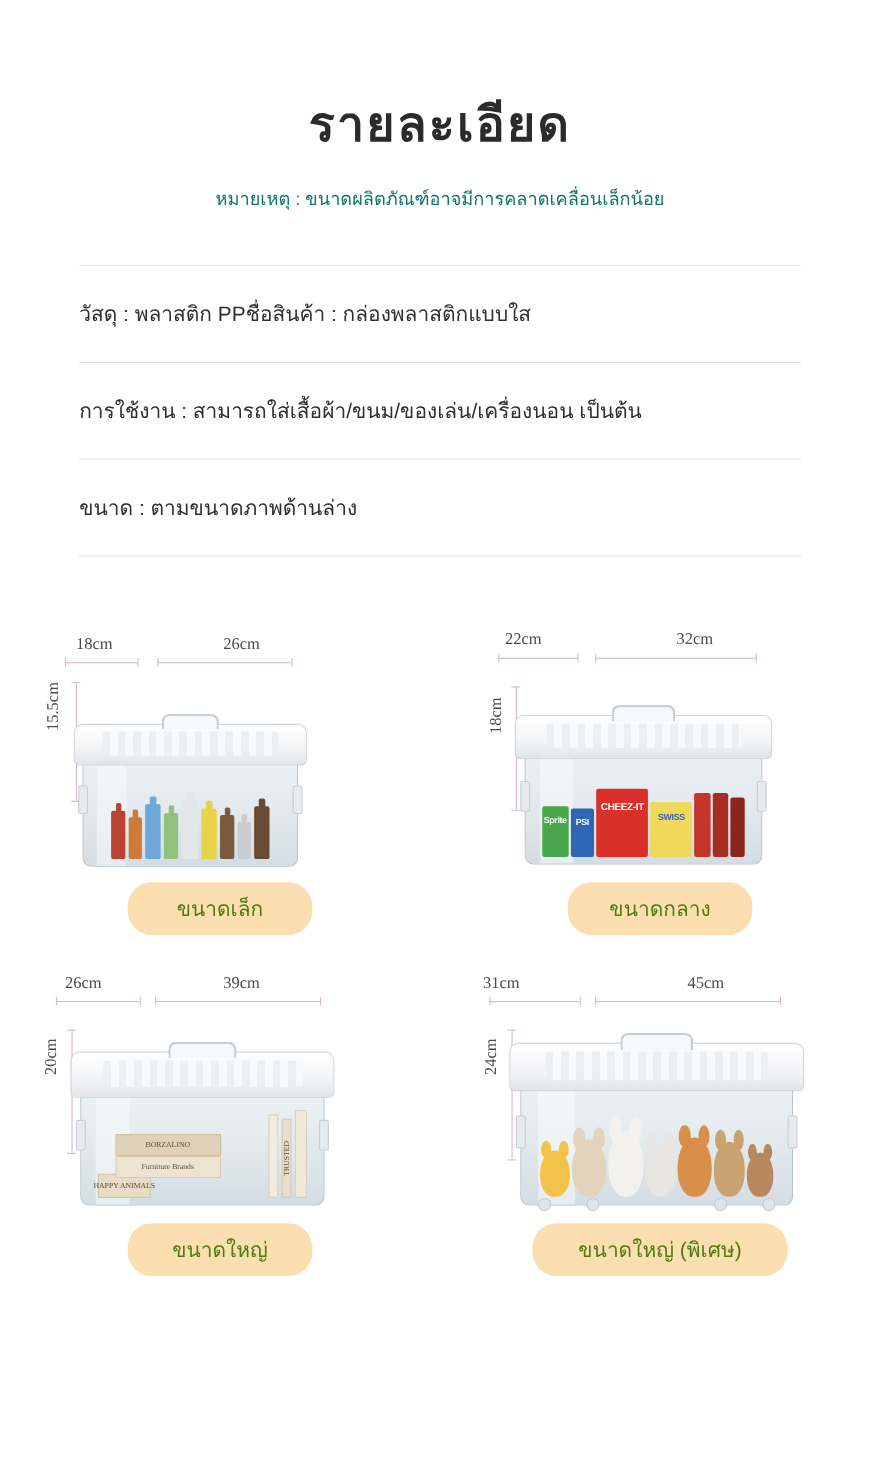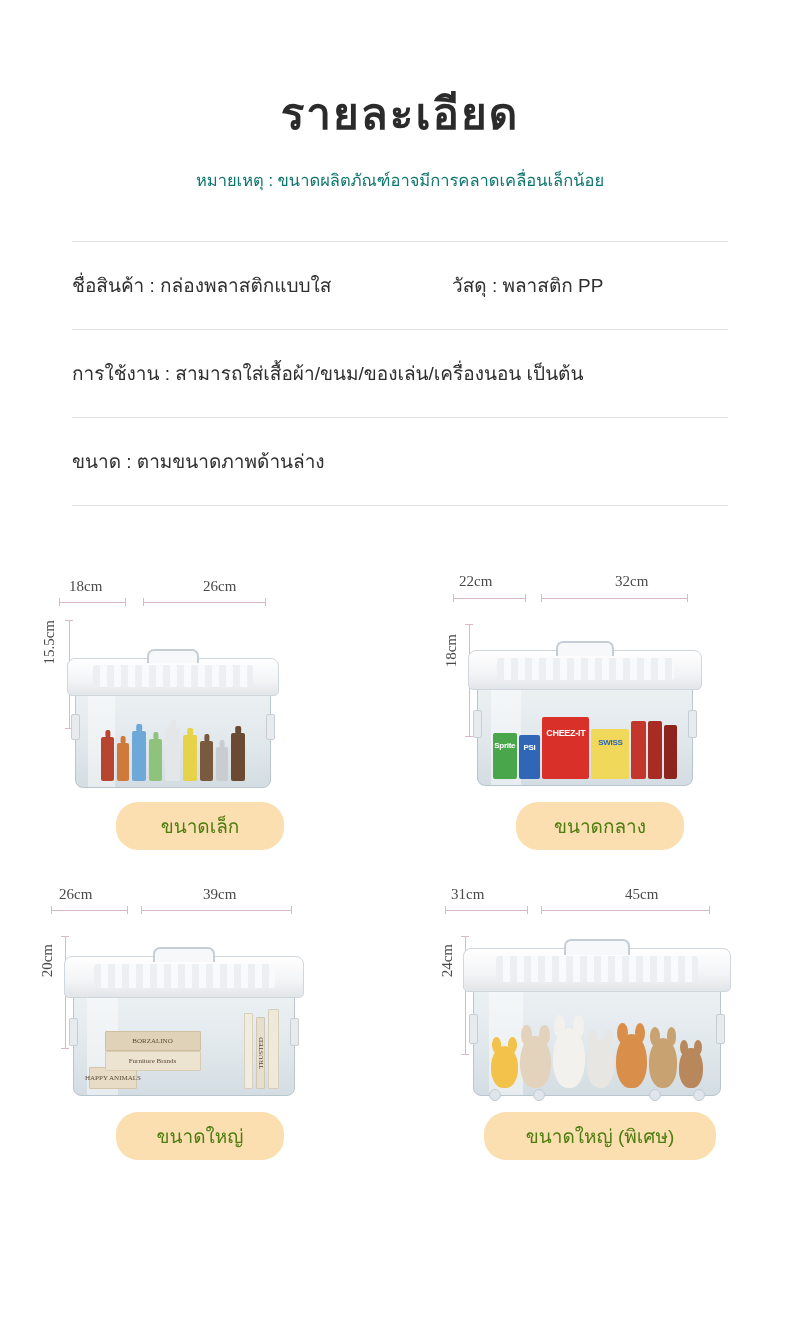--- a/index.html
+++ b/index.html
@@ -280,25 +280,25 @@
 <body>
 
 <div class="header">
   <div class="title">รายละเอียด</div>
   <div class="subtitle">หมายเหตุ : ขนาดผลิตภัณฑ์อาจมีการคลาดเคลื่อนเล็กน้อย</div>
 </div>
 
 <div class="spec-list">
 
   <div class="spec-row">
+    <div class="spec-cell">
+      <span class="spec-label">วัสดุ : </span><span>พลาสติก PP</span>
+    </div>
     <div class="spec-cell first">
       <span class="spec-label">ชื่อสินค้า : </span><span>กล่องพลาสติกแบบใส</span>
-    </div>
-    <div class="spec-cell">
-      <span class="spec-label">วัสดุ : </span><span>พลาสติก PP</span>
     </div>
   </div>
 
   <div class="spec-row">
     <div class="spec-cell first" style="width:auto">
       <span class="spec-label">การใช้งาน : </span><span>สามารถใส่เสื้อผ้า/ขนม/ของเล่น/เครื่องนอน เป็นต้น</span>
     </div>
   </div>
 
   <div class="spec-row">
@@ -444,21 +444,21 @@
         </div>
         <div class="latch" style="left:-4px; top:62px; height:28px;"></div>
         <div class="latch" style="right:-4px; top:62px; height:28px;"></div>
       </div>
     </div>
     <div class="caption">ขนาดใหญ่</div>
   </div>
 
   <div class="cell">
     <div class="fig">
-      <div class="dim" style="left:16px; top:8px;">31cm</div>
+      <div class="dim" style="left:4px; top:8px;">31cm</div>
       <div class="rule-h" style="left:10px; top:32px; width:82px;"></div>
       <div class="tick-v" style="left:10px; top:28px;"></div>
       <div class="tick-v" style="left:92px; top:28px;"></div>
 
       <div class="dim" style="left:190px; top:8px;">45cm</div>
       <div class="rule-h" style="left:106px; top:32px; width:168px;"></div>
       <div class="tick-v" style="left:106px; top:28px;"></div>
       <div class="tick-v" style="left:274px; top:28px;"></div>
 
       <div class="dim vert" style="left:4px; top:66px;">24cm</div>

